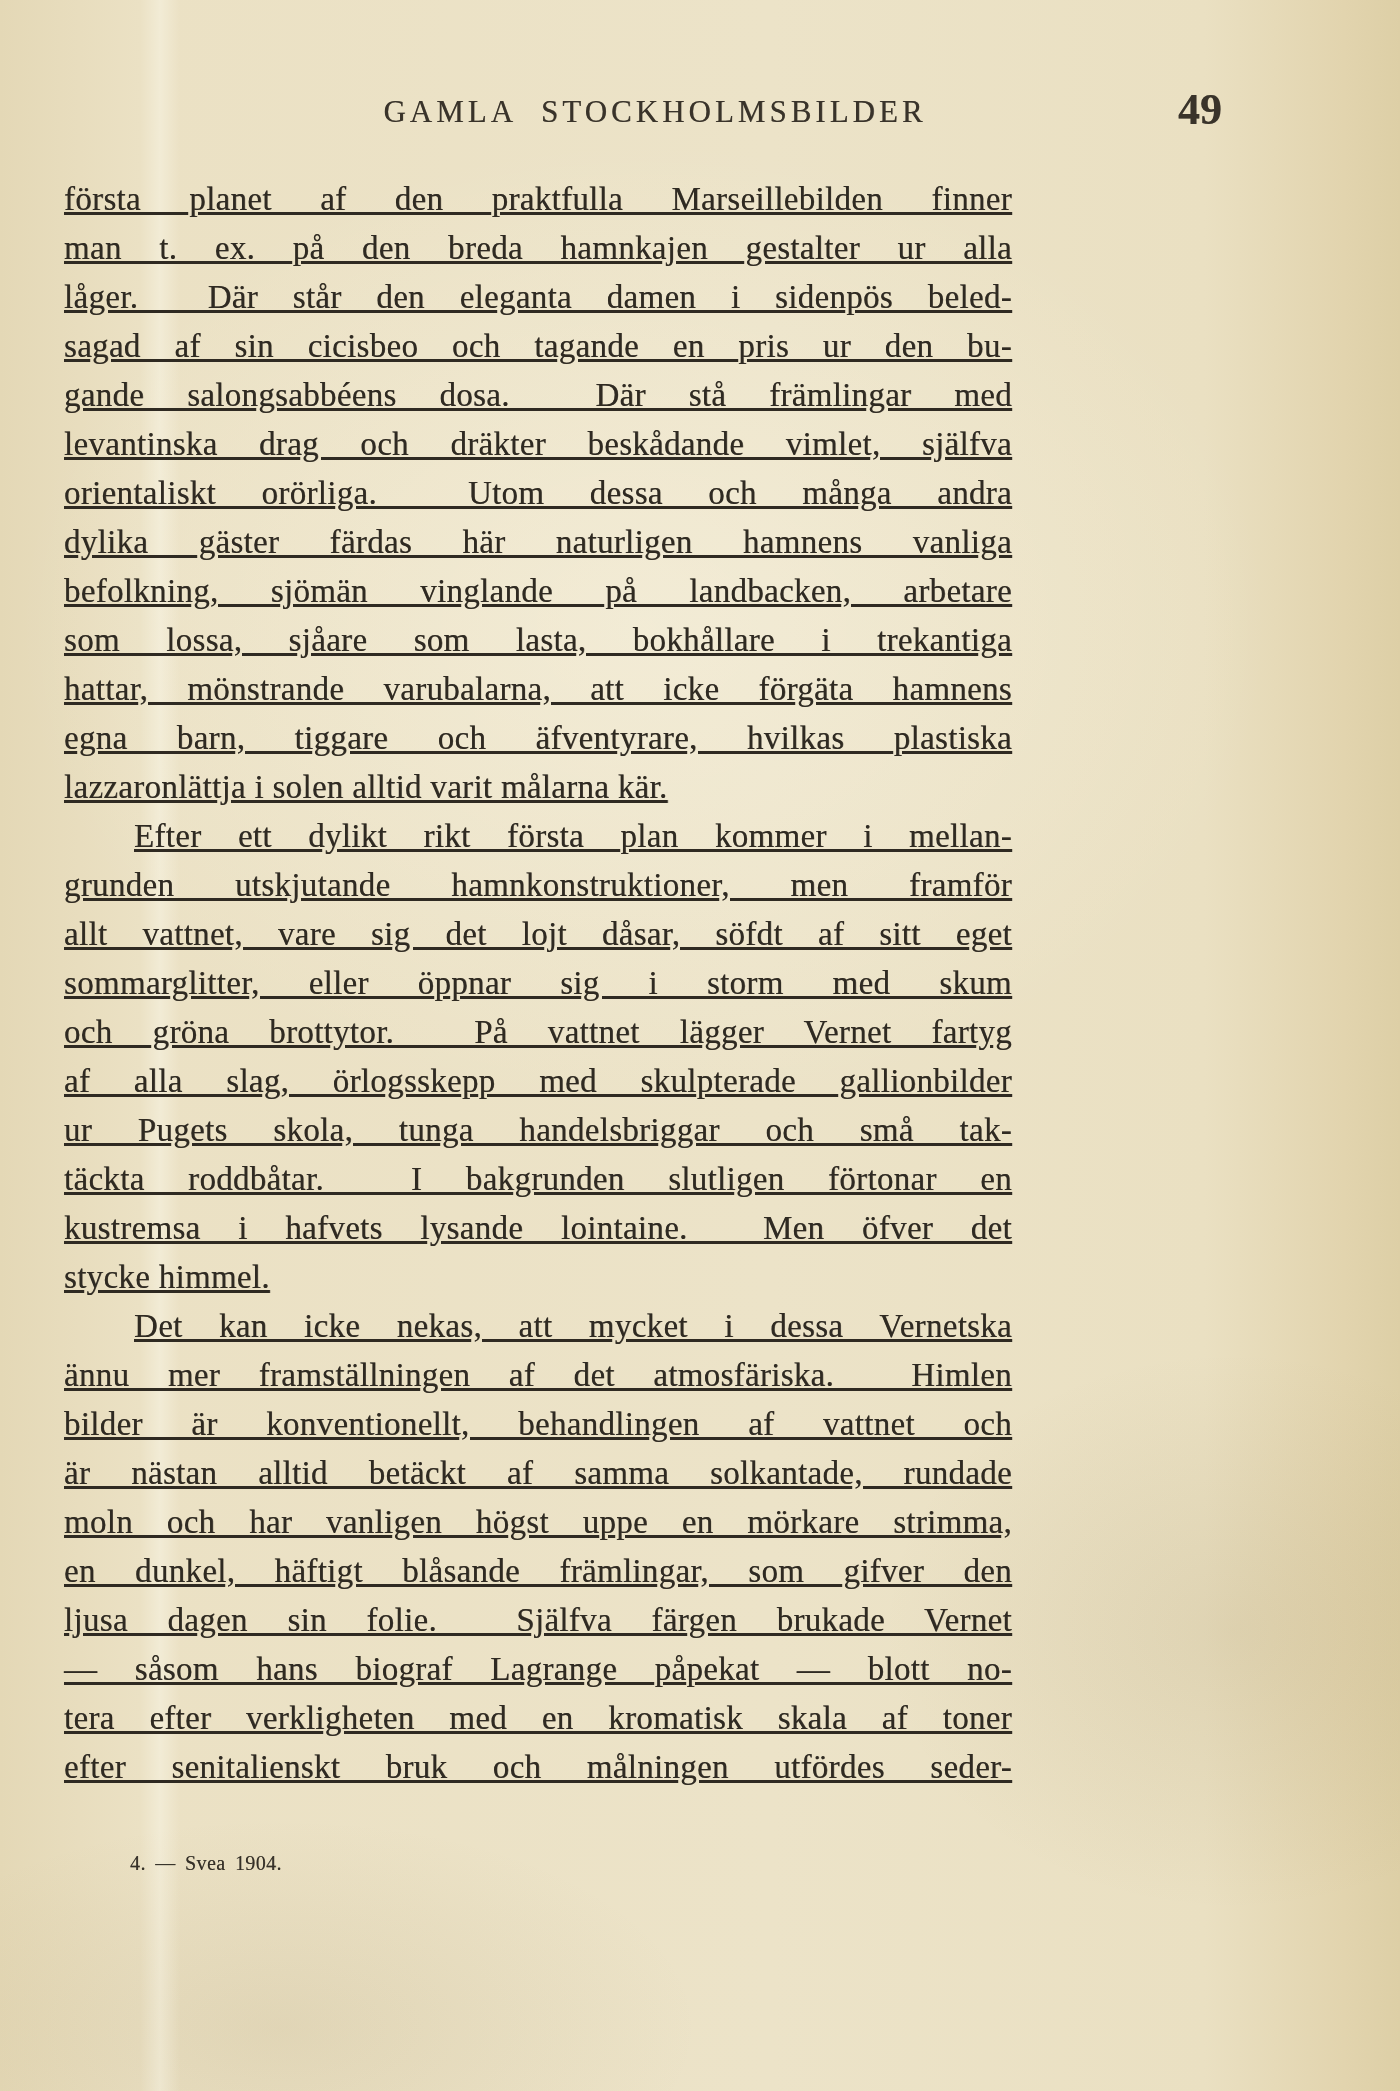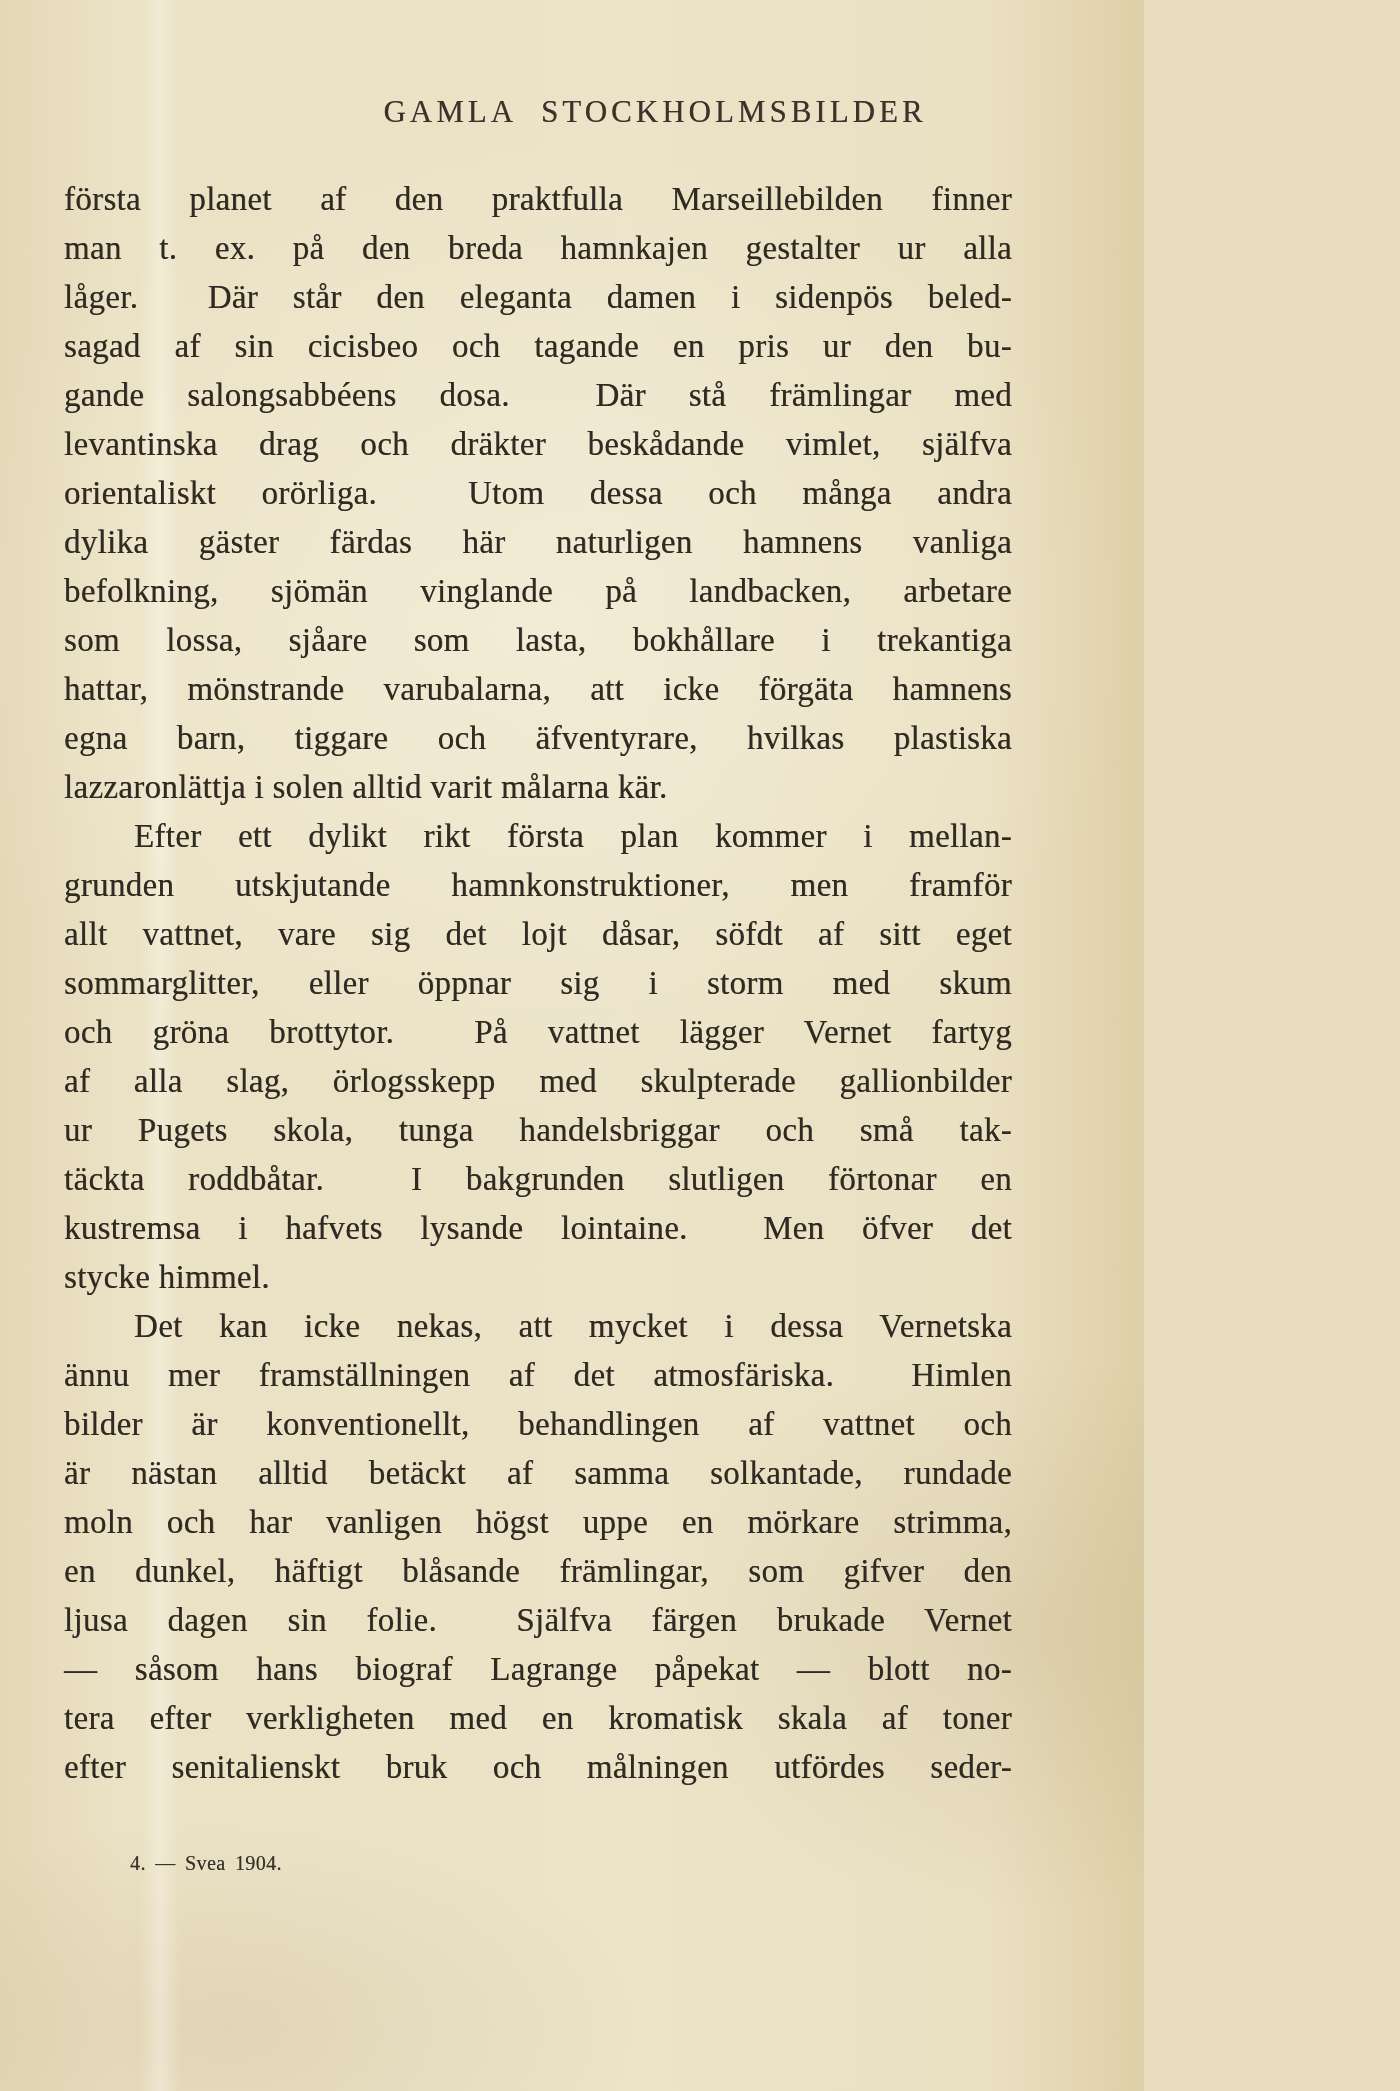--- a/index.html
+++ b/index.html
@@ -2,21 +2,21 @@
 <html><head>
 <meta charset="utf-8">
 <style>
   html, body {
     margin: 0;
     padding: 0;
     background: #e7dcbd;
   }
   .page {
     position: relative;
-    width: 1144px;
+    width: 1400px;
     height: 2091px;
     overflow: hidden;
     font-family: "Liberation Serif", "DejaVu Serif", serif;
     color: #2f2a22;
     background:
       radial-gradient(ellipse 900px 700px at 46% 30%, rgba(255,252,240,0.35), rgba(255,252,240,0) 70%),
       radial-gradient(ellipse 500px 400px at 88% 78%, rgba(120,95,40,0.10), rgba(120,95,40,0) 70%),
       radial-gradient(ellipse 600px 300px at 20% 97%, rgba(130,105,50,0.10), rgba(130,105,50,0) 70%),
       linear-gradient(90deg, #e4d8b6 0%, #ebe1c4 10%, #ece3c8 55%, #eae0c2 86%, #e2d4ae 96%, #ddcfa6 100%),
       #eadfc2;
@@ -58,20 +58,21 @@
     width: 948px;
     font-size: 33px;
     line-height: 49px;
     letter-spacing: 0.3px;
     text-shadow: 0.35px 0 rgba(42,37,29,0.6);
   }
   .line {
     text-align: justify;
     text-align-last: justify;
     white-space: normal;
+    text-decoration: underline;
   }
   .line.end {
     text-align-last: left;
   }
   .line.indent {
     text-indent: 70px;
   }
   .footnote {
     position: absolute;
     top: 1852px;

